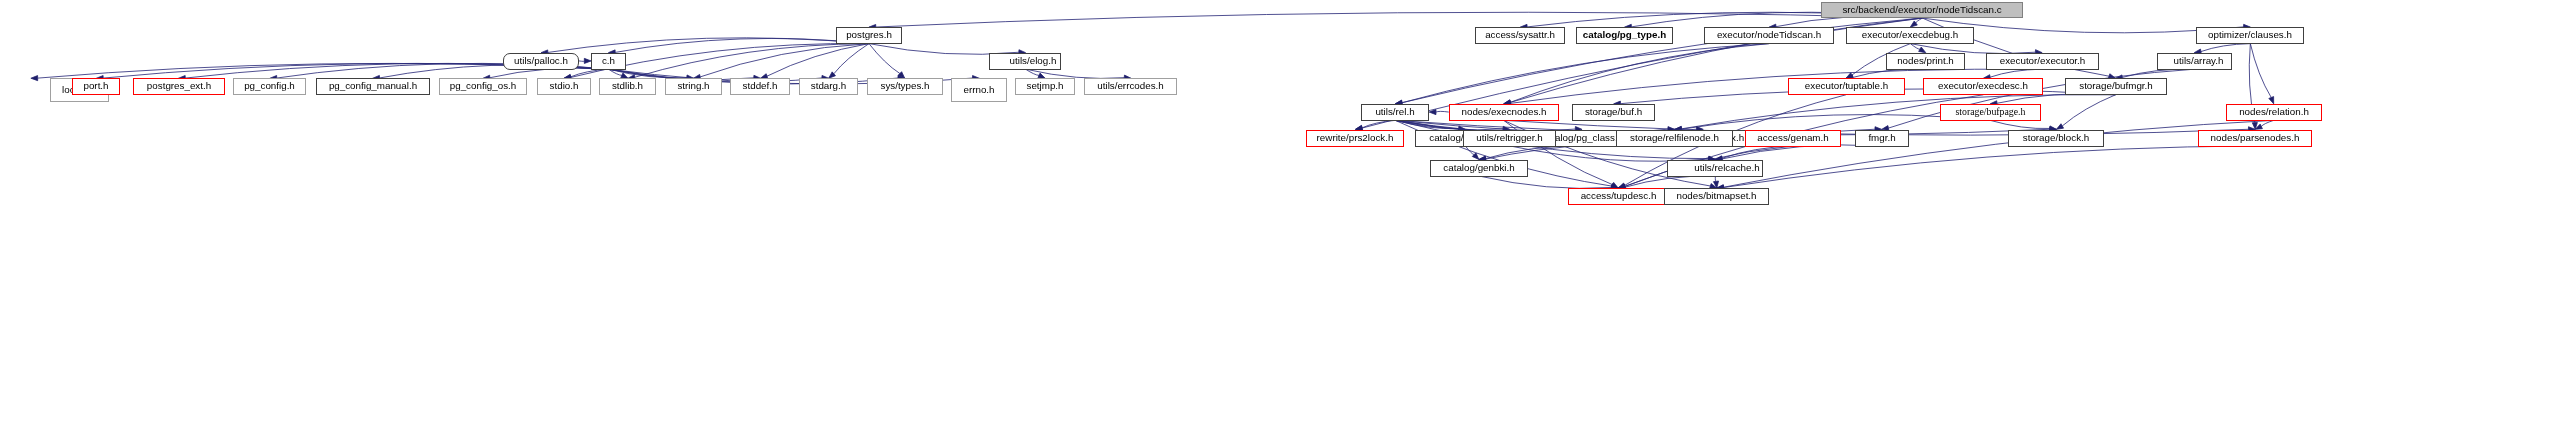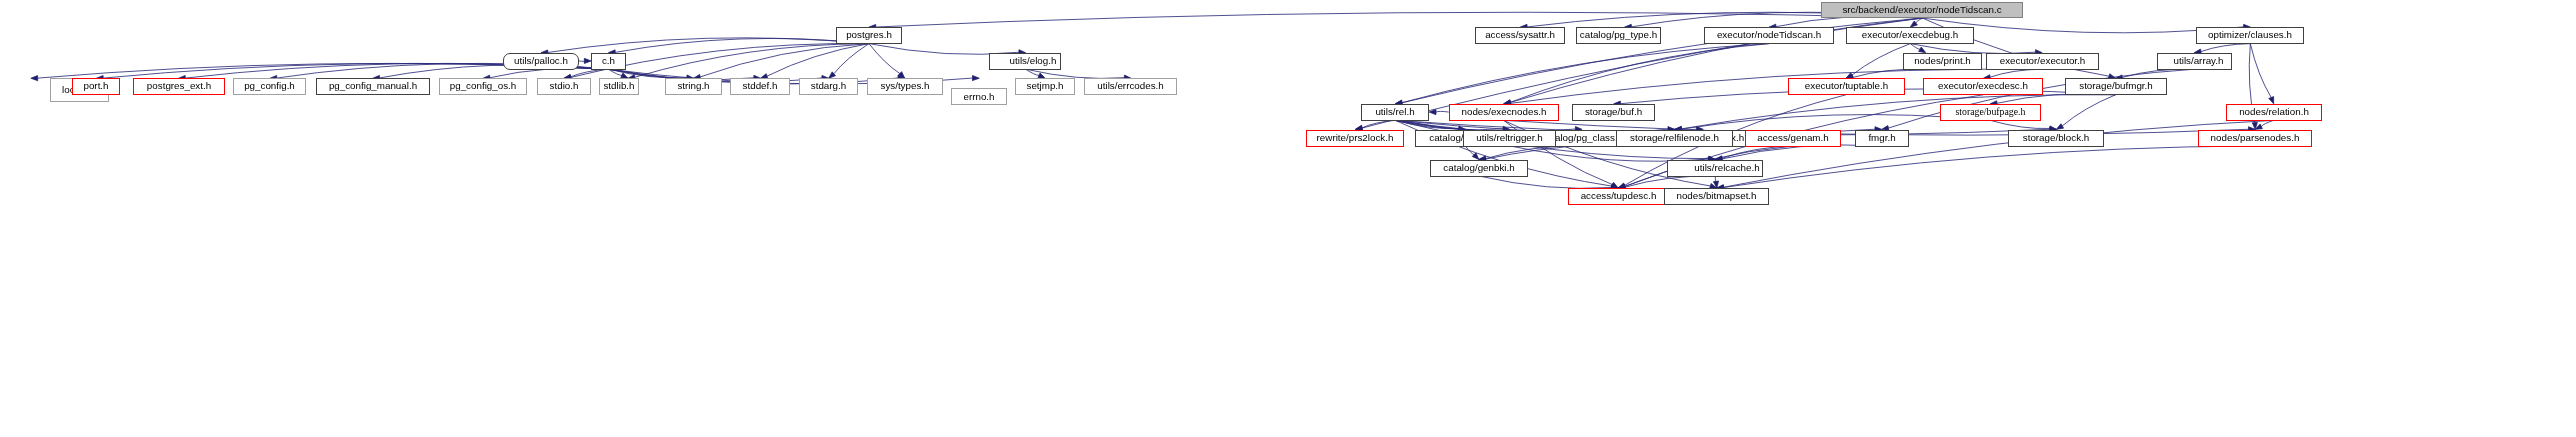--- a/index.html
+++ b/index.html
@@ -189,43 +189,43 @@
         <path d="M2634,126 Q2385.059736549792,162.81025989233092 2157.7195254218855,247.7706780364664"></path>
         <polygon points="2149,250 2156.8773371245506,244.47663509930968 2158.5617137192203,251.0647209736231"></polygon>
         <path d="M2005,194 Q2140.24,222.11 2269.019499300712,211.40787907477224"></path>
         <polygon points="2278,212 2268.795809173404,214.80051267228095 2269.2431894280203,208.01524547726353"></polygon>
       </g>
   </svg>
   <div id="node-layer">
       <div class="node root" style="left: 1821px; top: 1.5px; width: 202px; height: 16.6px;">src/backend/executor/nodeTidscan.c</div>
       <div class="node" style="left: 836px; top: 27px; width: 66px; height: 16.6px;">postgres.h</div>
       <div class="node" style="left: 1475px; top: 27px; width: 90px; height: 16.6px;">access/sysattr.h</div>
-      <div class="node" style="left: 1576px; top: 27px; width: 85px; height: 16.6px;">catalog/pg_type.h</div>
+      <div class="node" style="left: 1576px; top: 27px; width: 97px; height: 16.6px; font-weight: bold;">catalog/pg_type.h</div>
       <div class="node" style="left: 1704px; top: 27px; width: 130px; height: 16.6px;">executor/nodeTidscan.h</div>
       <div class="node" style="left: 1846px; top: 27px; width: 128px; height: 16.6px; text-align: right;">executor/execdebug.h</div>
       <div class="node" style="left: 2196px; top: 27px; width: 108px; height: 16.6px;">optimizer/clauses.h</div>
       <div class="node" style="left: 503px; top: 53px; width: 76px; height: 16.6px; border-radius: 7px;">utils/palloc.h</div>
       <div class="node" style="left: 591px; top: 53px; width: 35px; height: 16.6px;">c.h</div>
       <div class="node" style="left: 989px; top: 53px; width: 72px; height: 16.6px; padding-left: 16px;">utils/elog.h</div>
-      <div class="node" style="left: 1886px; top: 53px; width: 79px; height: 16.6px; margin-left: 17px;">nodes/print.h</div>
+      <div class="node" style="left: 1886px; top: 53px; width: 79px; height: 16.6px;">nodes/print.h</div>
       <div class="node" style="left: 1986px; top: 53px; width: 113px; height: 16.6px;">executor/executor.h</div>
       <div class="node" style="left: 2157px; top: 53px; width: 75px; height: 16.6px; padding-left: 8px;">utils/array.h</div>
       <div class="node grey" style="left: 1.5px; top: 78px; width: 59px; height: 24px; margin-left: 48px;">locale.h</div>
       <div class="node red" style="left: 72px; top: 78px; width: 48px; height: 16.6px;">port.h</div>
       <div class="node red" style="left: 133px; top: 78px; width: 92px; height: 16.6px;">postgres_ext.h</div>
       <div class="node grey" style="left: 233px; top: 78px; width: 73px; height: 16.6px;">pg_config.h</div>
       <div class="node dark" style="left: 316px; top: 78px; width: 114px; height: 16.6px;">pg_config_manual.h</div>
       <div class="node grey" style="left: 439px; top: 78px; width: 88px; height: 16.6px;">pg_config_os.h</div>
       <div class="node grey" style="left: 537px; top: 78px; width: 54px; height: 16.6px;">stdio.h</div>
-      <div class="node grey" style="left: 599px; top: 78px; width: 40px; height: 16.6px;">stdlib.h</div>
+      <div class="node grey" style="left: 599px; top: 78px; width: 57px; height: 16.6px;">stdlib.h</div>
       <div class="node grey" style="left: 665px; top: 78px; width: 57px; height: 16.6px;">string.h</div>
       <div class="node grey" style="left: 730px; top: 78px; width: 60px; height: 16.6px;">stddef.h</div>
       <div class="node grey" style="left: 799px; top: 78px; width: 59px; height: 16.6px;">stdarg.h</div>
       <div class="node grey" style="left: 867px; top: 78px; width: 76px; height: 16.6px; text-align: center;">sys/types.h</div>
-      <div class="node grey" style="left: 951px; top: 88px; width: 56px; height: 17px; text-align: right;">errno.h</div>
+      <div class="node grey" style="left: 951px; top: 78px; width: 56px; height: 24px; text-align: right;">errno.h</div>
       <div class="node grey" style="left: 1015px; top: 78px; width: 60px; height: 16.6px;">setjmp.h</div>
       <div class="node grey" style="left: 1084px; top: 78px; width: 93px; height: 16.6px;">utils/errcodes.h</div>
       <div class="node red" style="left: 1788px; top: 78px; width: 117px; height: 16.6px;">executor/tuptable.h</div>
       <div class="node red" style="left: 1923px; top: 78px; width: 120px; height: 16.6px;">executor/execdesc.h</div>
       <div class="node dark" style="left: 2065px; top: 78px; width: 102px; height: 16.6px;">storage/bufmgr.h</div>
       <div class="node" style="left: 1361px; top: 104px; width: 68px; height: 16.6px;">utils/rel.h</div>
       <div class="node red" style="left: 1449px; top: 104px; width: 110px; height: 16.6px;">nodes/execnodes.h</div>
       <div class="node" style="left: 1572px; top: 104px; width: 83px; height: 16.6px;">storage/buf.h</div>
       <div class="node red" style="left: 1940px; top: 104px; width: 101px; height: 16.6px; font-family: Liberation Serif, serif;">storage/bufpage.h</div>
       <div class="node red" style="left: 2226px; top: 104px; width: 96px; height: 16.6px;">nodes/relation.h</div>

